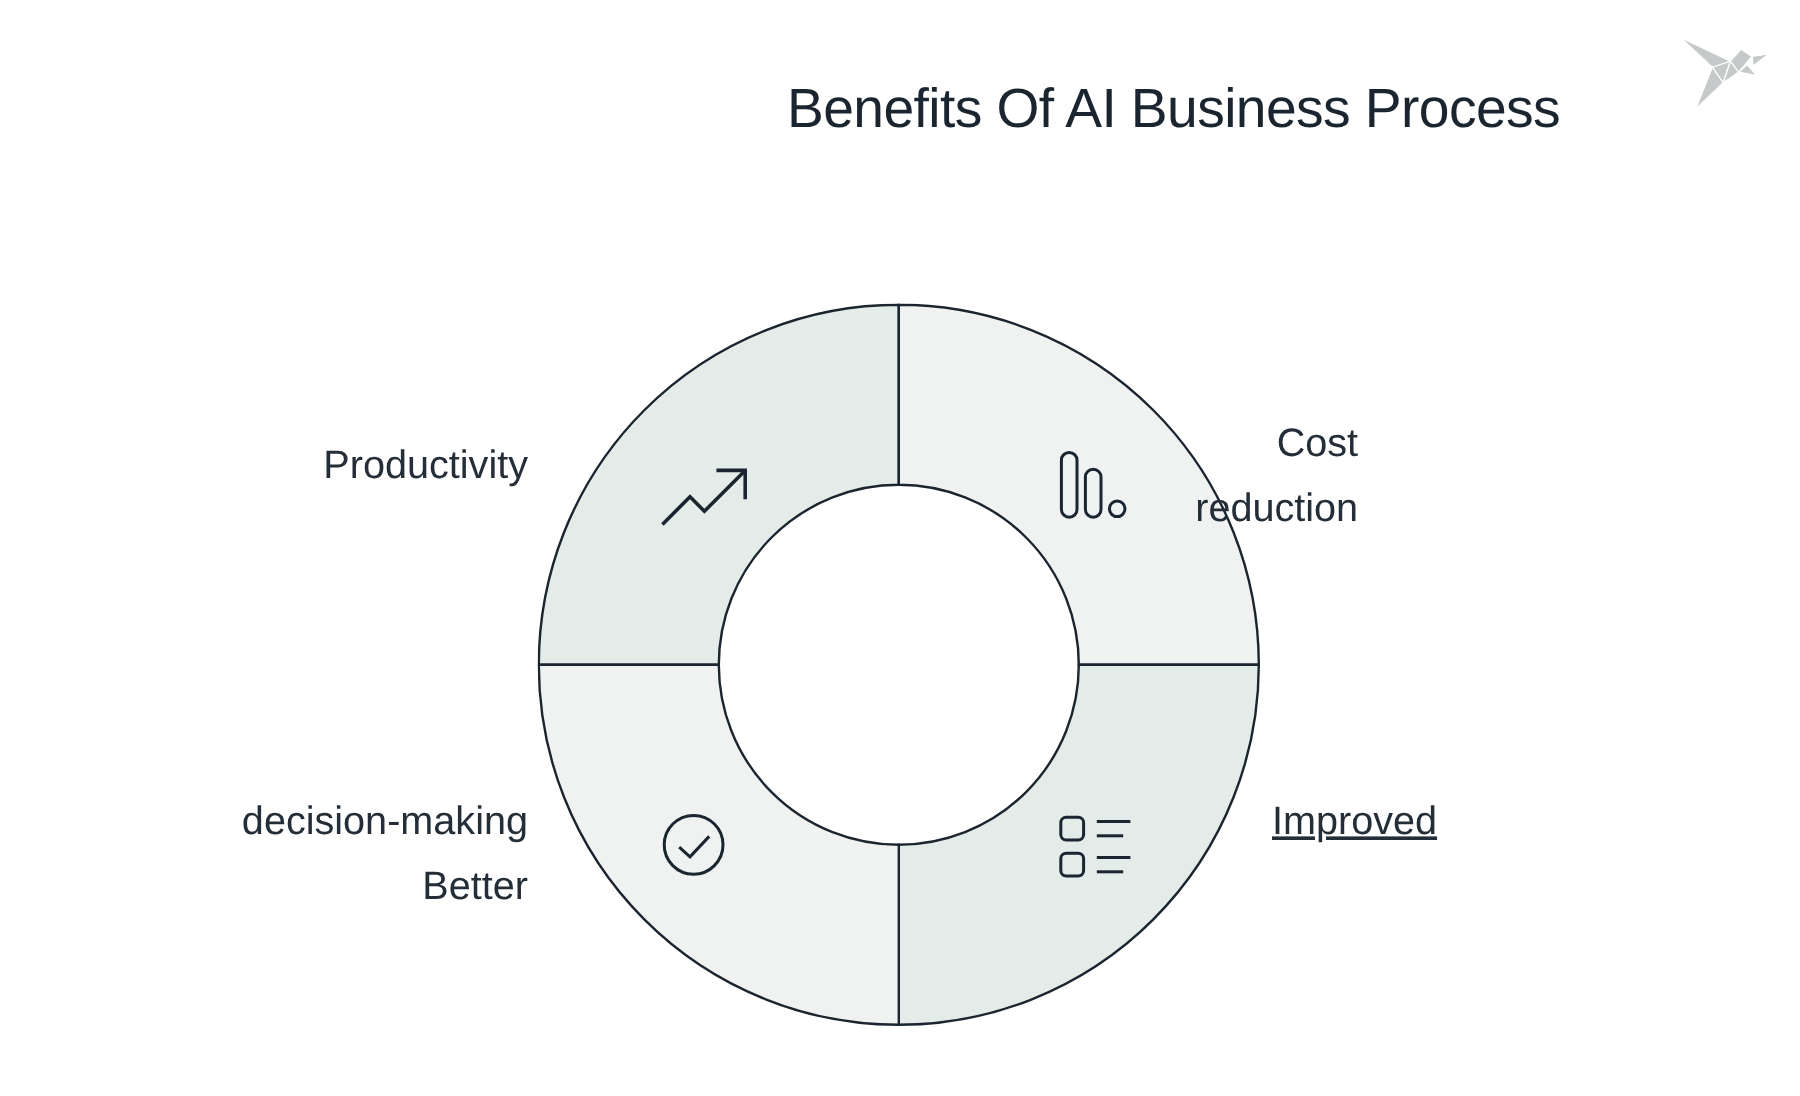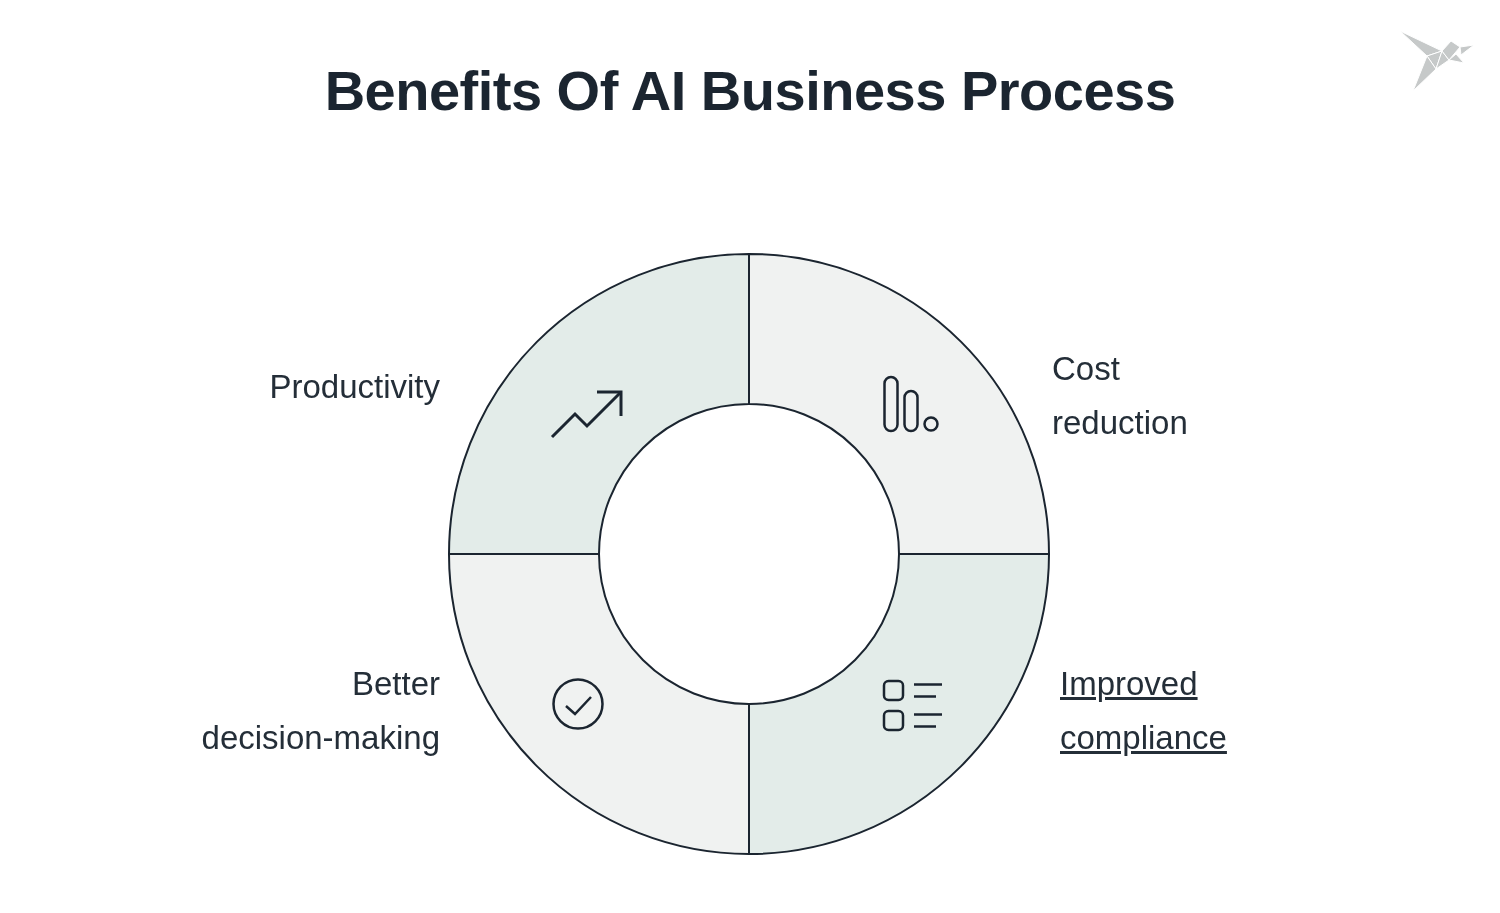--- a/index.html
+++ b/index.html
@@ -8,23 +8,23 @@
     width:1500px;height:913px;
     background:var(--background,#ffffff);
     overflow:hidden;
     font-family:"Liberation Sans",sans-serif;
   }
   .title{
     position:absolute;
     top:54px;left:50%;
     transform:translateX(-50%);
     width:1100px;
-    text-align:center;
-    font-weight:700;
-    font-size:56px;
+    text-align:right;
+    font-weight:400;
+    font-size:46px;
     line-height:73px;
     letter-spacing:-0.5px;
     color:var(--navy,#1b2530);
   }
   .title .t-line{display:block;}
   .logo{
     position:absolute;
     top:25px;left:1390px;
     width:90px;height:75px;
   }
@@ -38,21 +38,21 @@
   .icon-stroke{fill:none;stroke:var(--navy,#1b2530);stroke-miterlimit:10;}
   .seg-label{
     position:absolute;
     font-size:33px;
     line-height:54px;
     color:var(--ink,#242e38);
     white-space:nowrap;
   }
   .seg-label .line{display:block;}
   .pos-tl{right:1060px;top:360px;text-align:right;}
-  .pos-tr{left:1052px;top:342px;text-align:left;}
+  .pos-tr{left:996px;top:342px;text-align:right;}
   .pos-bl{right:1060px;top:657px;text-align:right;}
   .pos-br{left:1060px;top:657px;text-align:left;text-decoration:underline;}
   .logo-facet{fill:var(--logo-gray,#c6c9c9);stroke:#ffffff;stroke-width:1px;}
 </style>
 </head>
 <body>
 
 <div class="page">
 
   <h1 class="title" style="margin:0;">
@@ -107,22 +107,21 @@
   <div class="seg-label pos-tl">
     <span class="line">Productivity</span>
   </div>
 
   <div class="seg-label pos-tr">
     <span class="line">Cost</span>
     <span class="line">reduction</span>
   </div>
 
   <div class="seg-label pos-bl">
+    <span class="line">decision-making</span>
     <span class="line">Better</span>
-    <span class="line">decision-making</span>
   </div>
 
   <div class="seg-label pos-br">
     <span class="line">Improved</span>
-    <span class="line">compliance</span>
   </div>
 
 </div>
 
 </body></html>

